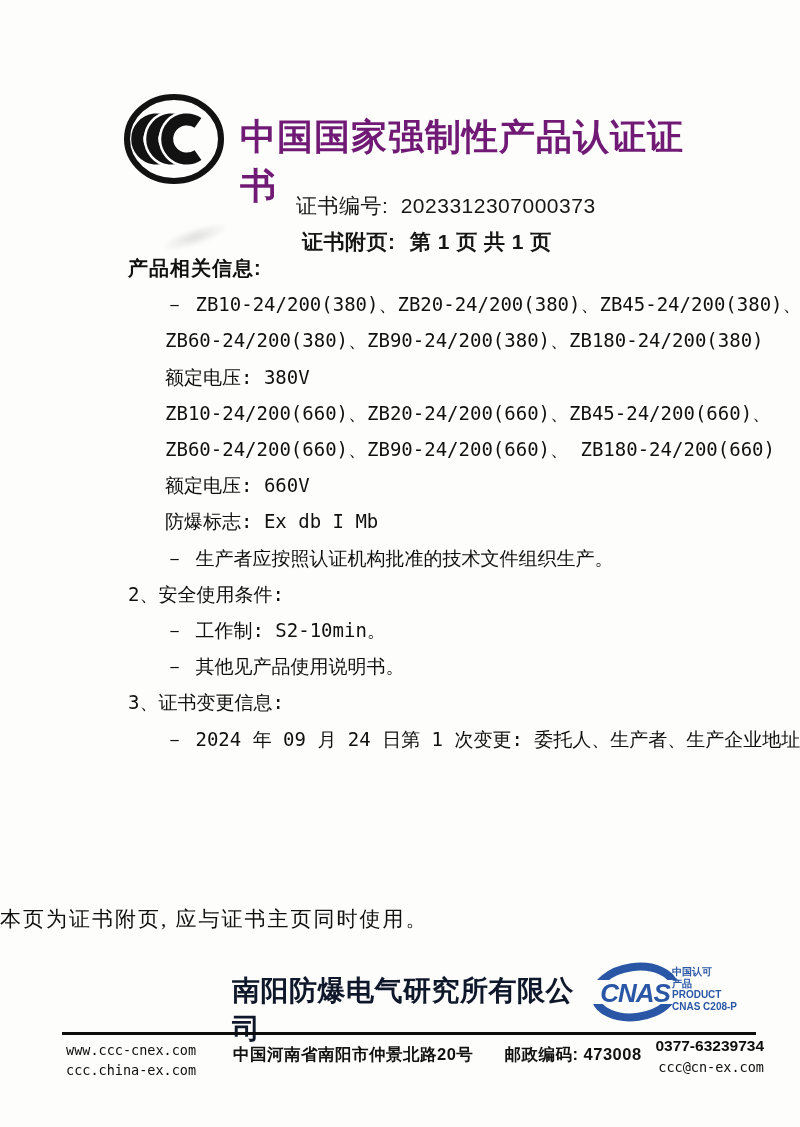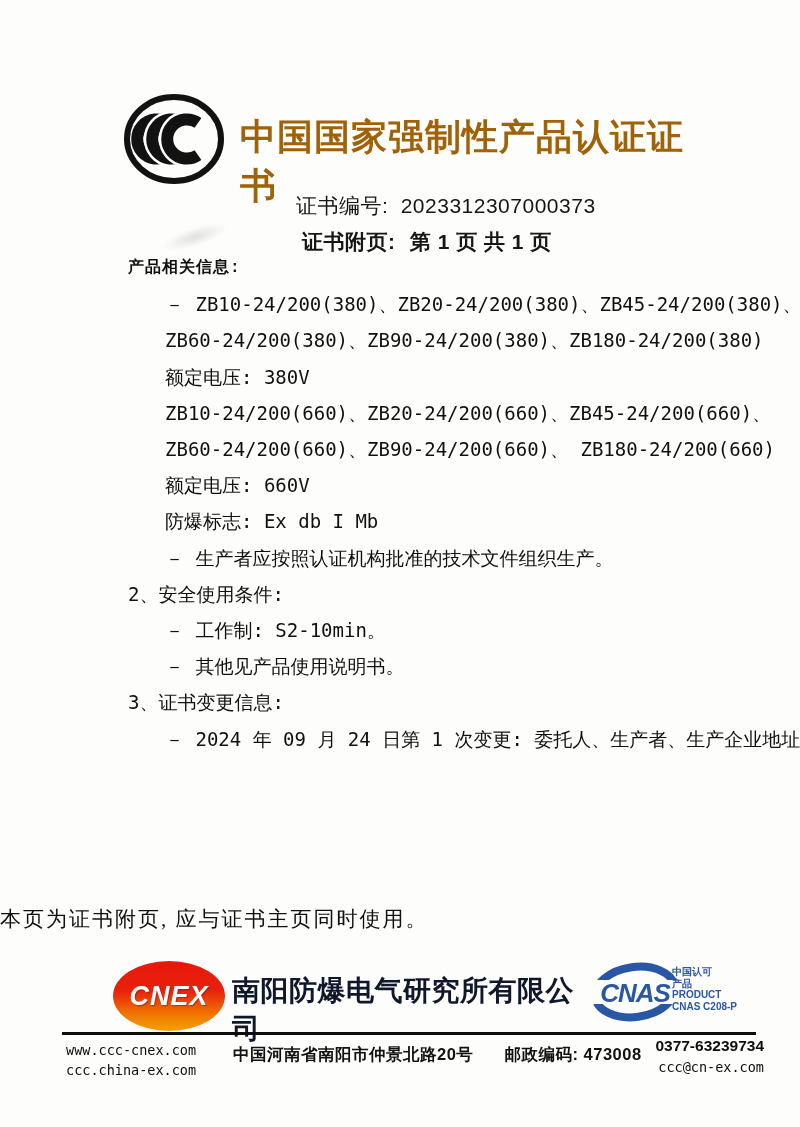--- a/index.html
+++ b/index.html
@@ -22,21 +22,21 @@
     background: radial-gradient(ellipse at center, rgba(90,90,90,.18), rgba(90,90,90,0) 70%);
     transform: rotate(-18deg);
     filter: blur(1px);
   }
 
   
   .ccc-logo { position: absolute; left: 122px; top: 92px; width: 104px; height: 94px; }
   .doc-title {
     position: absolute; left: 240px; top: 113px; width: 450px;
     font-size: 36px; font-weight: bold; letter-spacing: 1px;
-    color: #a16207;
+    color: #701a75;
   }
 
   
   .cert-no-line {
     position: absolute; left: 284px; top: 192px;
     font-size: 21px; font-weight: normal; letter-spacing: 0.5px; margin-left: 12px;
   }
   .cert-no-line .num { font-family: "Liberation Sans", sans-serif; margin-left: 6px; }
   .cert-page-line {
     position: absolute; left: 302px; top: 228px;
@@ -47,22 +47,22 @@
   
   .body-block {
     position: absolute; left: 128px; top: 250px; width: 620px;
     font-size: 19px; line-height: 36.2px;
     font-family: "DejaVu Sans Mono", "Liberation Serif", serif;
     color: #101010;
   }
   .bline { white-space: pre; }
   .bline.ind { padding-left: 37px; }
   .bline.head {
-    font-weight: bold; font-size: 16px;
-    font-family: Liberation Mono, monospace;
+    font-weight: bold; font-size: 20px;
+    font-family: Liberation Sans, sans-serif;
     letter-spacing: 1px;
   }
 
   
   .page-note {
     position: absolute; left: 0; top: 905px; width: 100%;
     text-align: left; font-size: 21px; letter-spacing: 2px;
     font-family: "Liberation Serif", serif; color: #101010;
   }
 
@@ -156,23 +156,20 @@
     <div class="bline ind">－ 生产者应按照认证机构批准的技术文件组织生产。</div>
     <div class="bline">2、安全使用条件:</div>
     <div class="bline ind">－ 工作制: S2-10min。</div>
     <div class="bline ind">－ 其他见产品使用说明书。</div>
     <div class="bline">3、证书变更信息:</div>
     <div class="bline ind">－ 2024 年 09 月 24 日第 1 次变更: 委托人、生产者、生产企业地址变更。</div>
   </div>
 
   <div class="page-note">本页为证书附页, 应与证书主页同时使用。</div>
 
-  <div class="cnex-logo">
-    <span>CNEX</span>
-  </div>
   <div class="company-name">南阳防爆电气研究所有限公司</div>
 
   <div class="cnas-logo">
     <svg viewBox="0 0 86 60" width="86" height="60">
       <ellipse cx="43" cy="30" rx="40" ry="25" fill="none" stroke="#2a57a5" stroke-width="8" transform="rotate(-8 43 30)"></ellipse>
       <rect x="0" y="18" width="86" height="24" fill="#fdfdfc"></rect>
       <text x="43" y="40" text-anchor="middle" font-size="26" font-weight="bold" font-style="italic" font-family="Liberation Sans, sans-serif" fill="#2a57a5" letter-spacing="-1">CNAS</text>
     </svg>
   </div>
   <div class="cnas-side">

